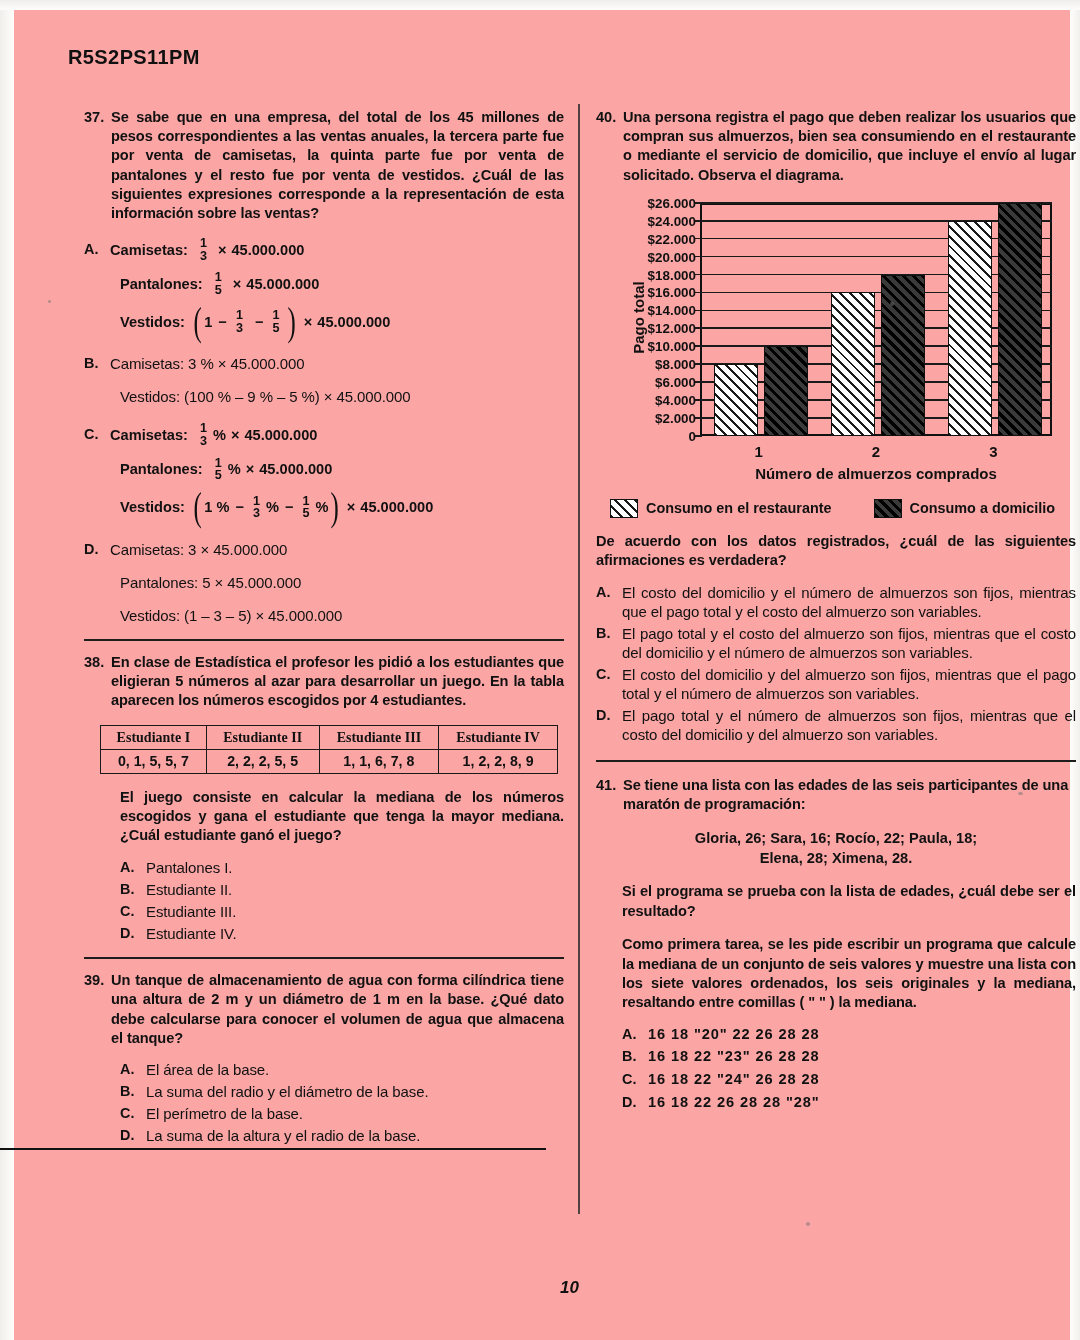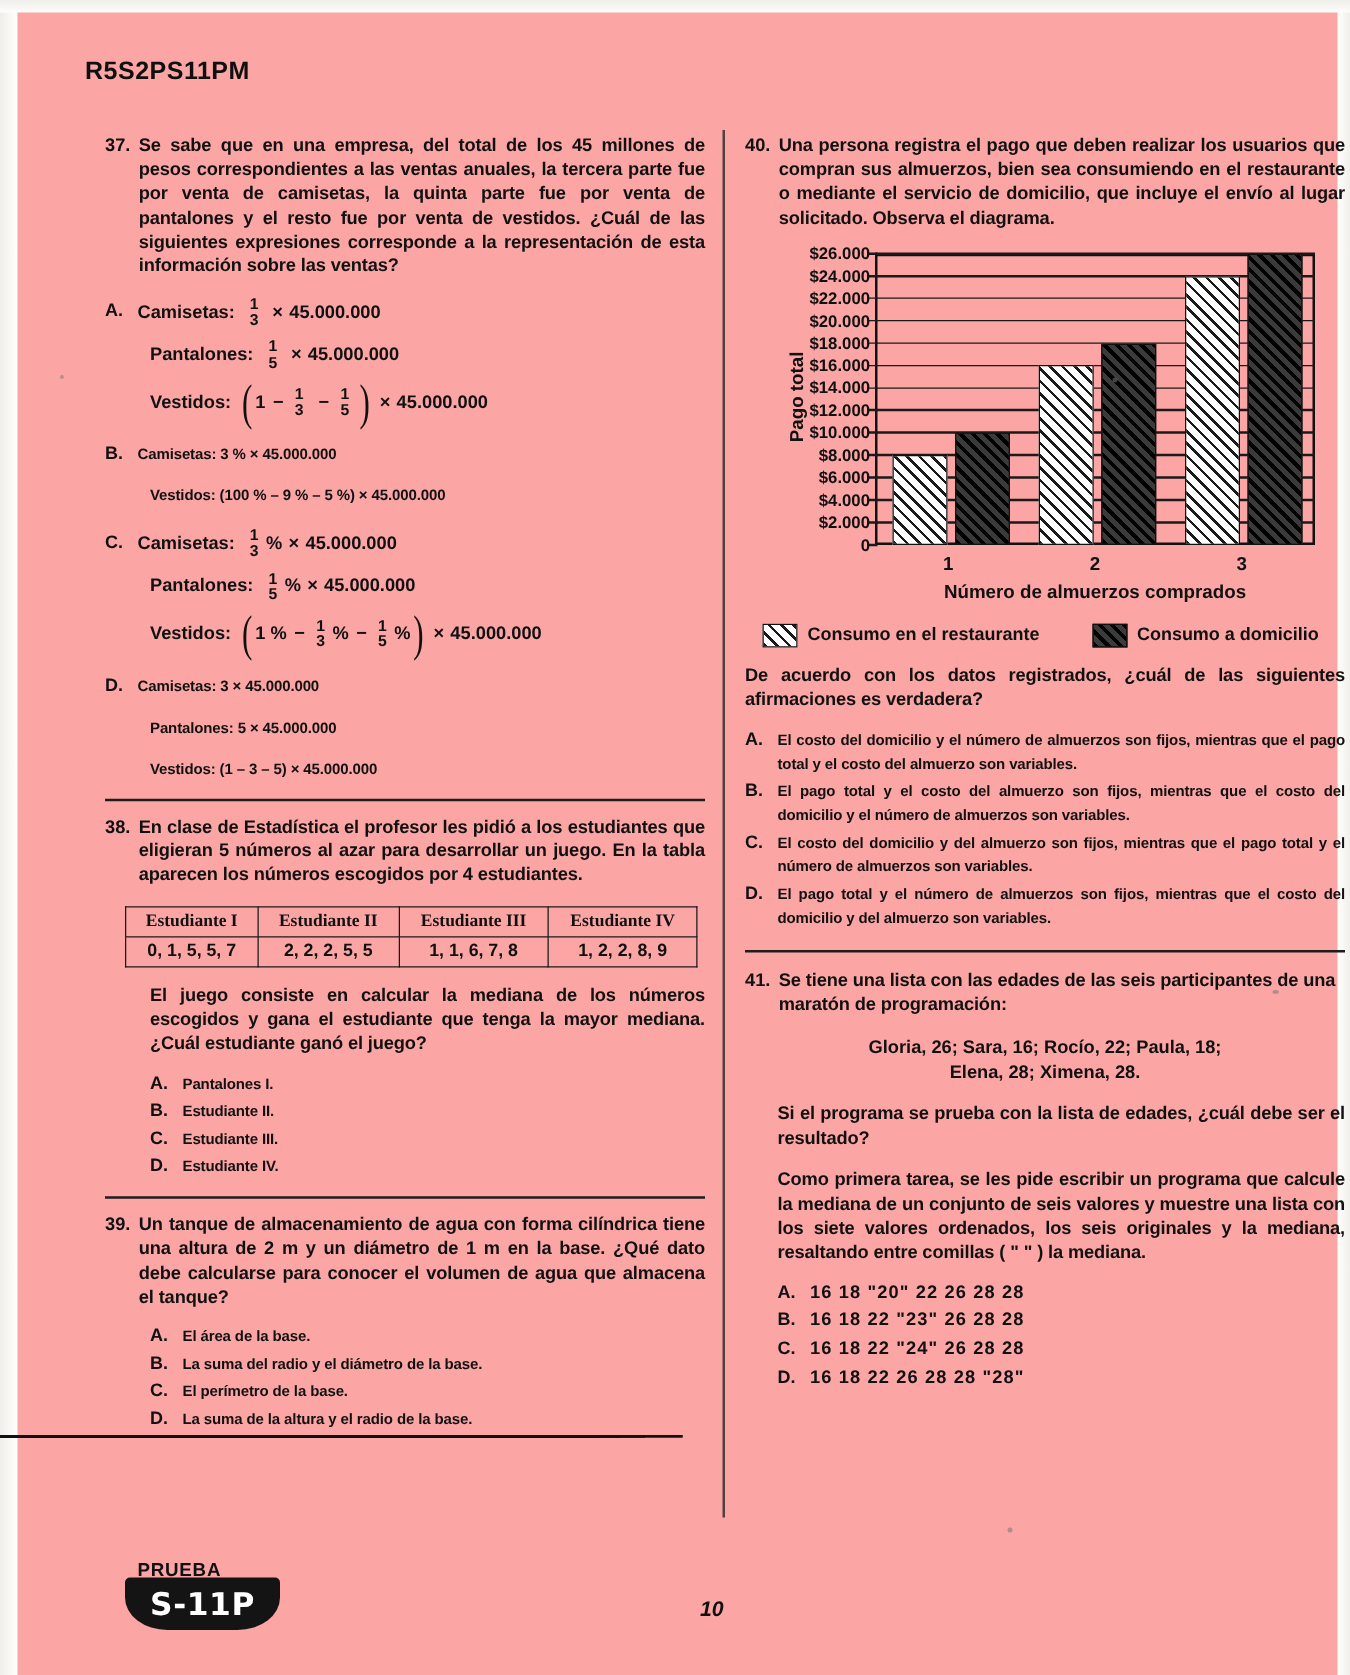--- a/index.html
+++ b/index.html
@@ -92,23 +92,23 @@
     align-items: flex-start;
     margin-bottom: 3px;
   }
   .opt-letter {
     font-weight: bold;
     font-size: 14.4px;
     flex: 0 0 26px;
     line-height: 19px;
   }
   .opt-body {
-    font-size: 12px;
+    font-size: 15px;
     line-height: 19px;
-    font-weight: 700;
+    font-weight: 400;
     text-align: justify;
     letter-spacing: -0.1px;
   }
   .opt-indent-a { margin-left: 36px; }
   .opt-indent-b { margin-left: 36px; }
 
   
   .mathrow {
     display: flex;
     align-items: center;
@@ -702,24 +702,18 @@
           <div class="opt-body ans-mono">16  18  22  "24"  26  28  28</div>
         </div>
         <div class="opt">
           <div class="opt-letter">D.</div>
           <div class="opt-body ans-mono">16  18  22  26  28  28  "28"</div>
         </div>
       </div>
     </div>
   </div>
 
-  <div class="footer-badge">
-    <div class="badge-word">PRUEBA</div>
-    <div class="badge-shape">
-      <span>S-11P</span>
-    </div>
-  </div>
   <div class="page-number">10</div>
 
   <div class="speck" style="left:48px; top:300px; width:3px; height:3px;"></div>
   <div class="speck" style="left:1018px; top:792px; width:5px; height:3px;"></div>
   <div class="speck" style="left:806px; top:1222px; width:4px; height:4px;"></div>
 </div>
 
 </body></html>

